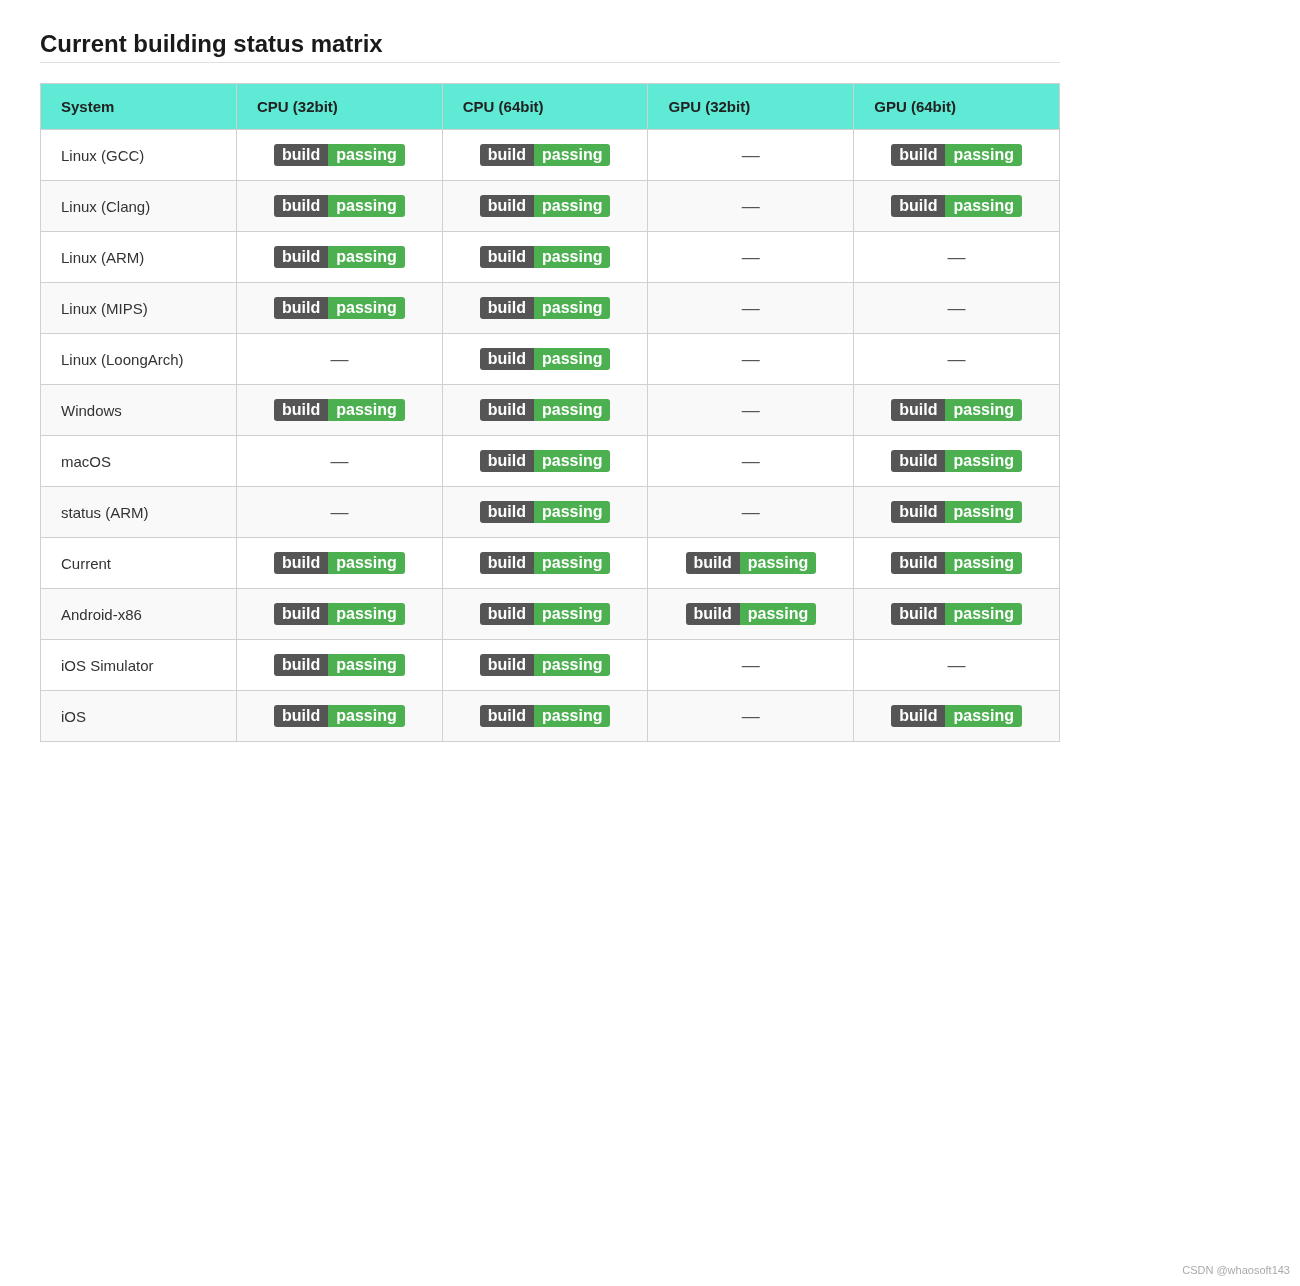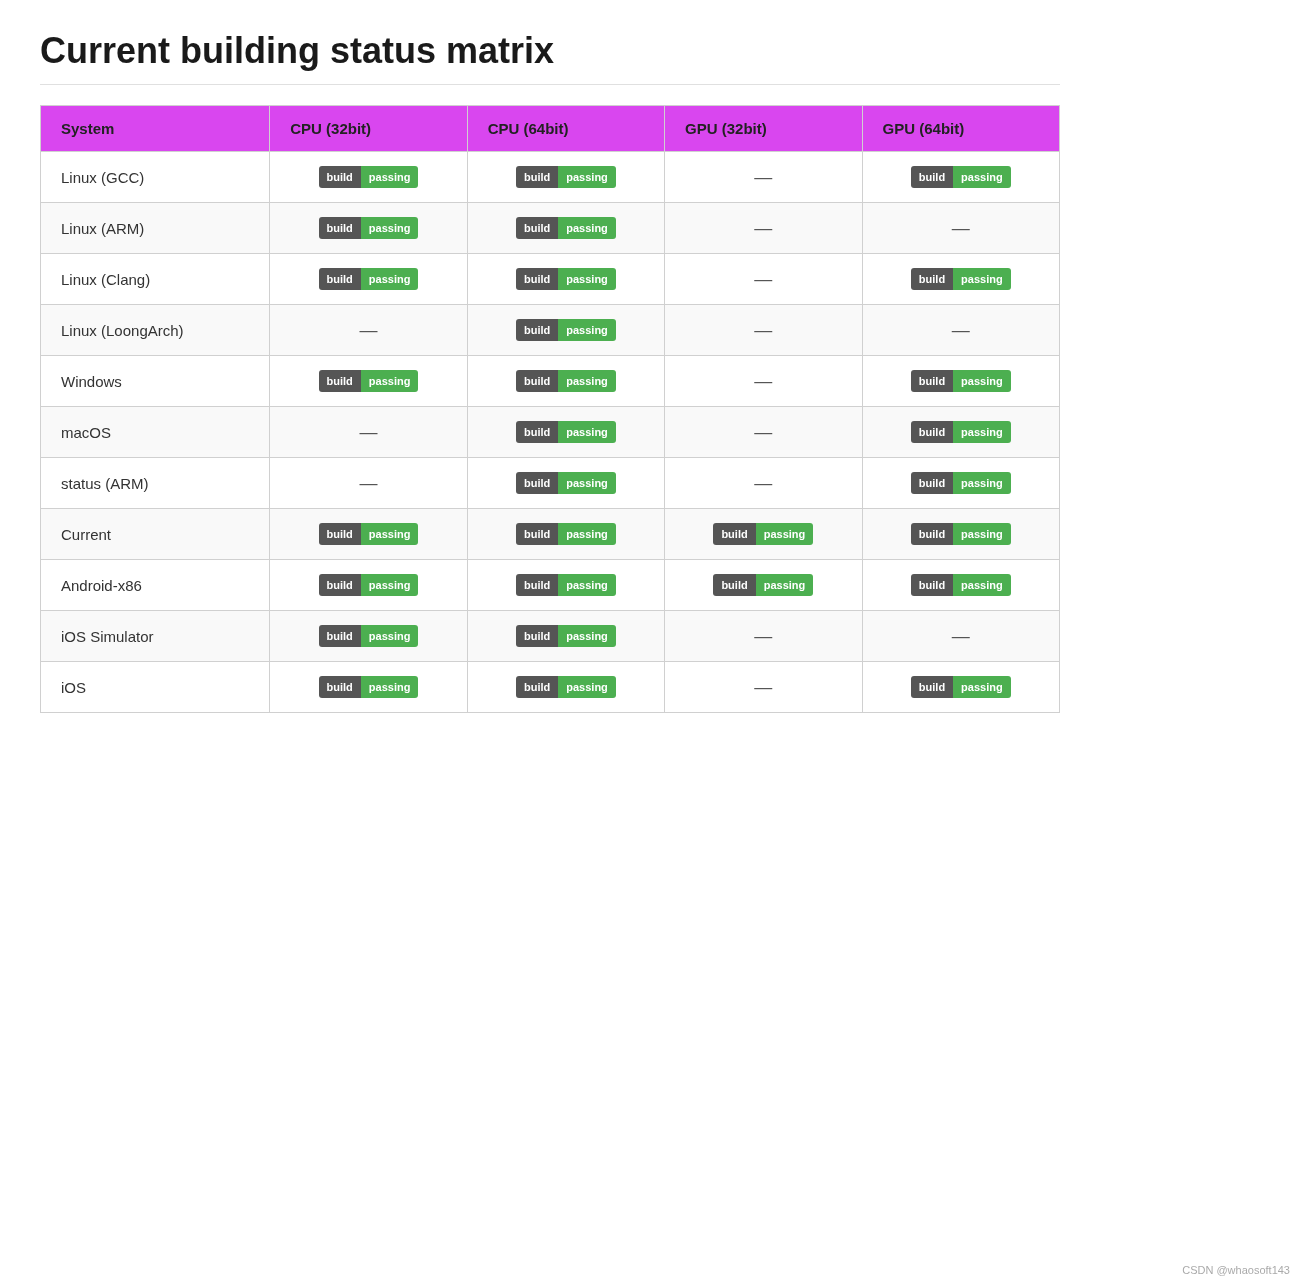--- a/index.html
+++ b/index.html
@@ -4,34 +4,34 @@
   <style>
     * { box-sizing: border-box; margin: 0; padding: 0; }
     body {
       font-family: -apple-system, BlinkMacSystemFont, "Segoe UI", Arial, sans-serif;
       background: #fff;
       color: #333;
       padding: 30px 40px;
       max-width: 1100px;
     }
     h1 {
-      font-size: 36px;
+      font-size: 24px;
       font-weight: 700;
       color: #1a1a1a;
       margin-bottom: 20px;
-      padding-bottom: 12px;
+      padding-bottom: 4px;
       border-bottom: 1px solid #e0e0e0;
     }
     table {
       width: 100%;
       border-collapse: collapse;
       border: 1px solid #d0d0d0;
     }
     thead tr {
-      background: #d946ef;
+      background: #5eead4;
     }
     th {
       padding: 14px 20px;
       text-align: left;
       font-size: 15px;
       font-weight: 700;
       border: 1px solid #d0d0d0;
       color: #222;
     }
     td {
@@ -44,21 +44,21 @@
       background: #fff;
     }
     tbody tr:nth-child(even) {
       background: #f9f9f9;
     }
     .badge {
       display: inline-flex;
       align-items: flex-end;
       border-radius: 3px;
       overflow: hidden;
-      font-size: 11px;
+      font-size: 16px;
       font-weight: 600;
       height: 22px;
     }
     .badge-build {
       background: #555;
       color: #fff;
       padding: 0 8px;
       height: 22px;
       display: flex;
       align-items: center;
@@ -110,47 +110,60 @@
             <span class="badge-build">build</span>
             <span class="badge-passing">passing</span>
           </span></td>
         <td style="text-align: center;"><span class="dash">—</span></td>
         <td style="text-align: center;"><span class="badge">
             <span class="badge-build">build</span>
             <span class="badge-passing">passing</span>
           </span></td>
       </tr>
       <tr>
+        <td>Linux (Clang)</td>
+        <td style="text-align: center;"><span class="badge">
+            <span class="badge-build">build</span>
+            <span class="badge-passing">passing</span>
+          </span></td>
+        <td style="text-align: center;"><span class="badge">
+            <span class="badge-build">build</span>
+            <span class="badge-passing">passing</span>
+          </span></td>
+        <td style="text-align: center;"><span class="dash">—</span></td>
+        <td style="text-align: center;"><span class="badge">
+            <span class="badge-build">build</span>
+            <span class="badge-passing">passing</span>
+          </span></td>
+      </tr>
+      <tr>
         <td>Linux (ARM)</td>
         <td style="text-align: center;"><span class="badge">
             <span class="badge-build">build</span>
             <span class="badge-passing">passing</span>
           </span></td>
         <td style="text-align: center;"><span class="badge">
             <span class="badge-build">build</span>
             <span class="badge-passing">passing</span>
           </span></td>
         <td style="text-align: center;"><span class="dash">—</span></td>
         <td style="text-align: center;"><span class="dash">—</span></td>
       </tr>
       <tr>
-        <td>Linux (Clang)</td>
-        <td style="text-align: center;"><span class="badge">
-            <span class="badge-build">build</span>
-            <span class="badge-passing">passing</span>
-          </span></td>
-        <td style="text-align: center;"><span class="badge">
-            <span class="badge-build">build</span>
-            <span class="badge-passing">passing</span>
-          </span></td>
-        <td style="text-align: center;"><span class="dash">—</span></td>
-        <td style="text-align: center;"><span class="badge">
-            <span class="badge-build">build</span>
-            <span class="badge-passing">passing</span>
-          </span></td>
+        <td>Linux (MIPS)</td>
+        <td style="text-align: center;"><span class="badge">
+            <span class="badge-build">build</span>
+            <span class="badge-passing">passing</span>
+          </span></td>
+        <td style="text-align: center;"><span class="badge">
+            <span class="badge-build">build</span>
+            <span class="badge-passing">passing</span>
+          </span></td>
+        <td style="text-align: center;"><span class="dash">—</span></td>
+        <td style="text-align: center;"><span class="dash">—</span></td>
       </tr>
       <tr>
         <td>Linux (LoongArch)</td>
         <td style="text-align: center;"><span class="dash">—</span></td>
         <td style="text-align: center;"><span class="badge">
             <span class="badge-build">build</span>
             <span class="badge-passing">passing</span>
           </span></td>
         <td style="text-align: center;"><span class="dash">—</span></td>
         <td style="text-align: center;"><span class="dash">—</span></td>

